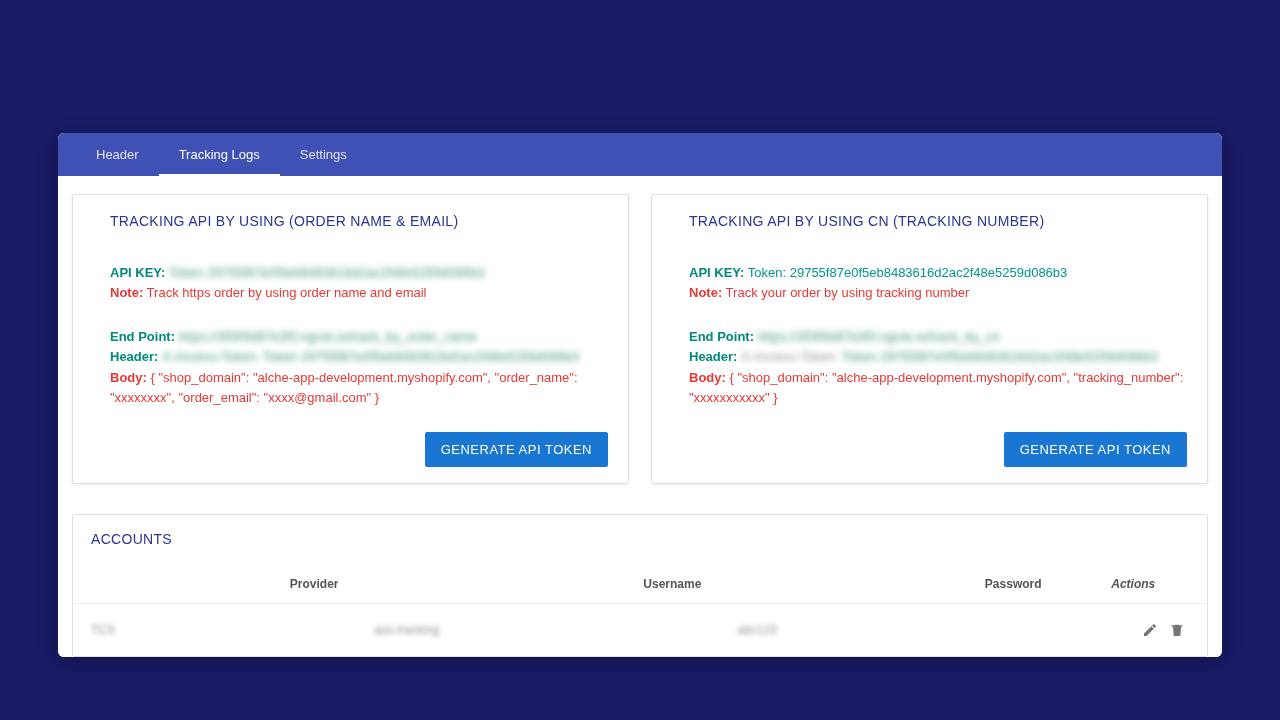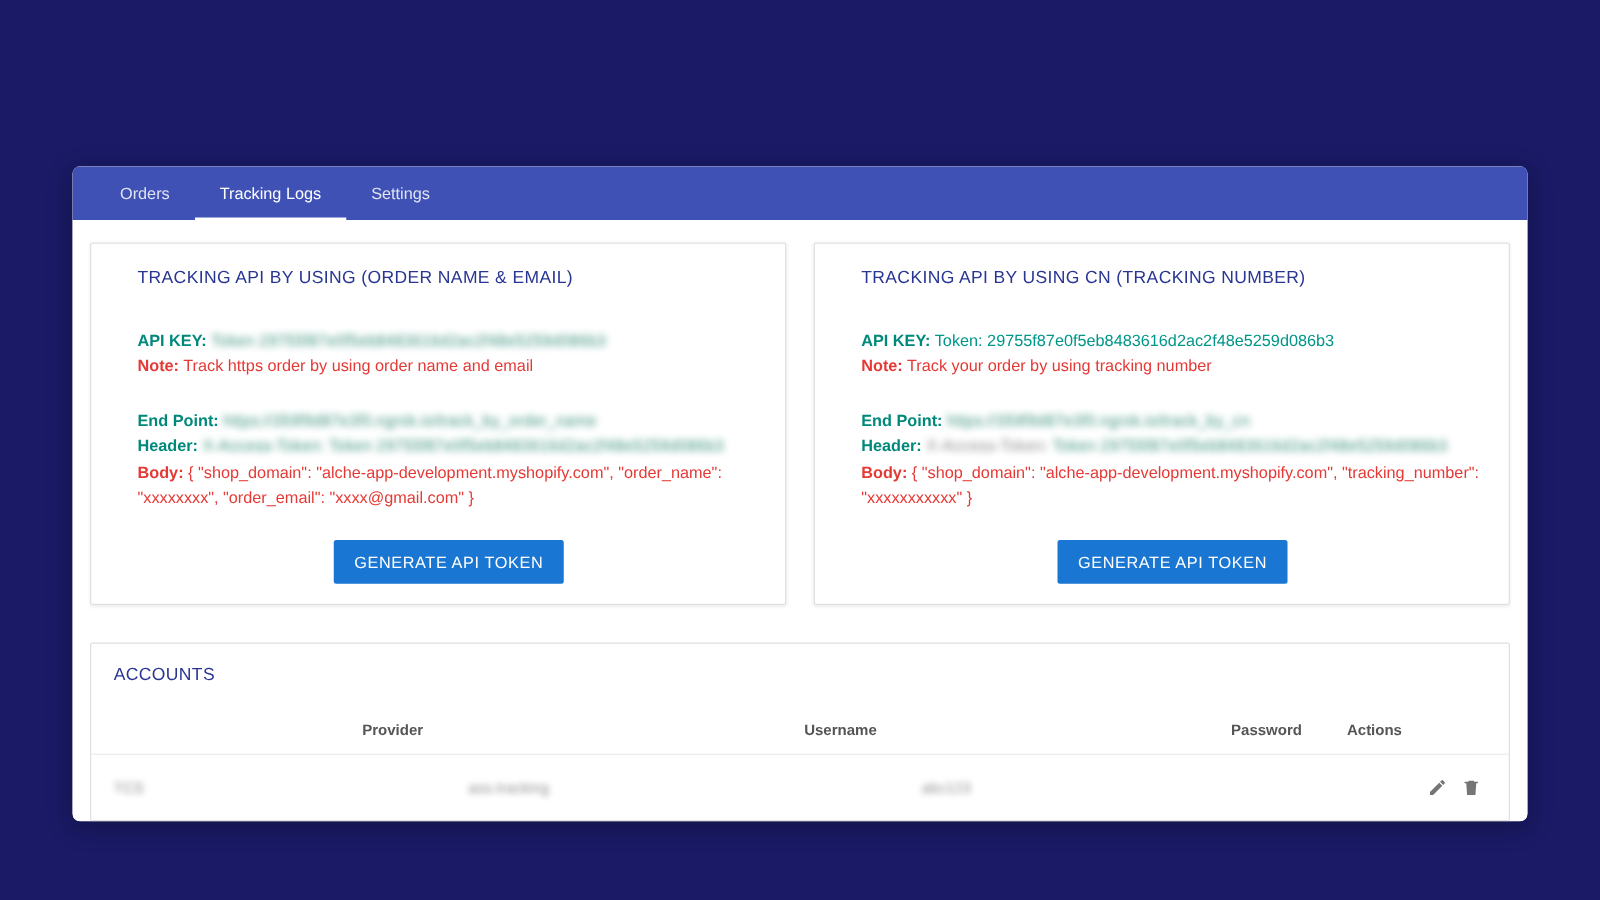--- a/index.html
+++ b/index.html
@@ -14,43 +14,43 @@
 .card { flex:1; border:1px solid #e0e0e0; border-radius:2px; padding:18px 20px 16px 37px; box-shadow:0 1px 3px rgba(0,0,0,0.08); display:flex; flex-direction:column; }
 .card-title { color:#283593; font-size:14px; font-weight:500; letter-spacing:.3px; margin-bottom:34px; }
 .info-block { font-size:13px; line-height:1.55; margin-bottom:24px; }
 .info-block:last-of-type { margin-bottom:18px; }
 .k-green { color:#00897b; font-weight:600; }
 .note-red { color:#e53935; font-weight:600; }
 .body-red { color:#e53935; }
 .blurred { color:transparent; text-shadow:0 0 6px #388e7b; user-select:none; }
 .blurred2 { color:transparent; text-shadow:0 0 6px #888; user-select:none; }
 .token-vis { color:#009688; }
-.btn-row { display:flex; justify-content:center; margin-top:auto; }
+.btn-row { display:flex; justify-content:flex-end; margin-top:auto; }
 .btn { background:#1976d2; color:#fff; border:none; padding:10px 16px; font-size:13px; font-weight:500; letter-spacing:.5px; border-radius:2px; cursor:pointer; }
 .add-account-row { margin-bottom:14px; }
 .btn-small { background:#1976d2; color:#fff; border:none; padding:7px 12px; font-size:12px; font-weight:500; letter-spacing:.3px; border-radius:2px; cursor:pointer; }
 .accounts-card { border:1px solid #e0e0e0; border-radius:2px; padding:16px 0 0 0; }
 .accounts-title { color:#283593; font-size:14px; font-weight:500; letter-spacing:.3px; padding:0 18px 18px 18px; }
 .tbl { width:100%; border-collapse:collapse; font-size:12px; }
 .tbl th { text-align:right; font-weight:600; color:#555; padding:12px 18px; border-bottom:1px solid #eee; }
-.tbl th.actions-th { text-align:left; }
+.tbl th.actions-th { text-align:center;font-style:italic; }
 .tbl td { padding:14px 18px; color:#333; }
 .tbl td.blur-cell span { color:transparent; text-shadow:0 0 5px #888; }
 .actions-cell { text-align:right; white-space:nowrap; }
 .icon-btn { background:none; border:none; cursor:pointer; color:#757575; padding:4px; vertical-align:middle; }
 .icon-btn svg { width:16px; height:16px; display:block; }
 </style>
 </head>
 <body>
 
 <div class="page-wrap">
   <div class="app">
 
     <div class="tabbar">
-      <div class="tab">Orders</div>
+      <div class="tab">Header</div>
       <div class="tab active">Tracking Logs</div>
       <div class="tab">Settings</div>
     </div>
 
     <div class="body-area">
 
       <div class="cards-row">
 
         <div class="card">
           <div class="card-title">TRACKING API BY USING (ORDER NAME &amp; EMAIL)</div>

